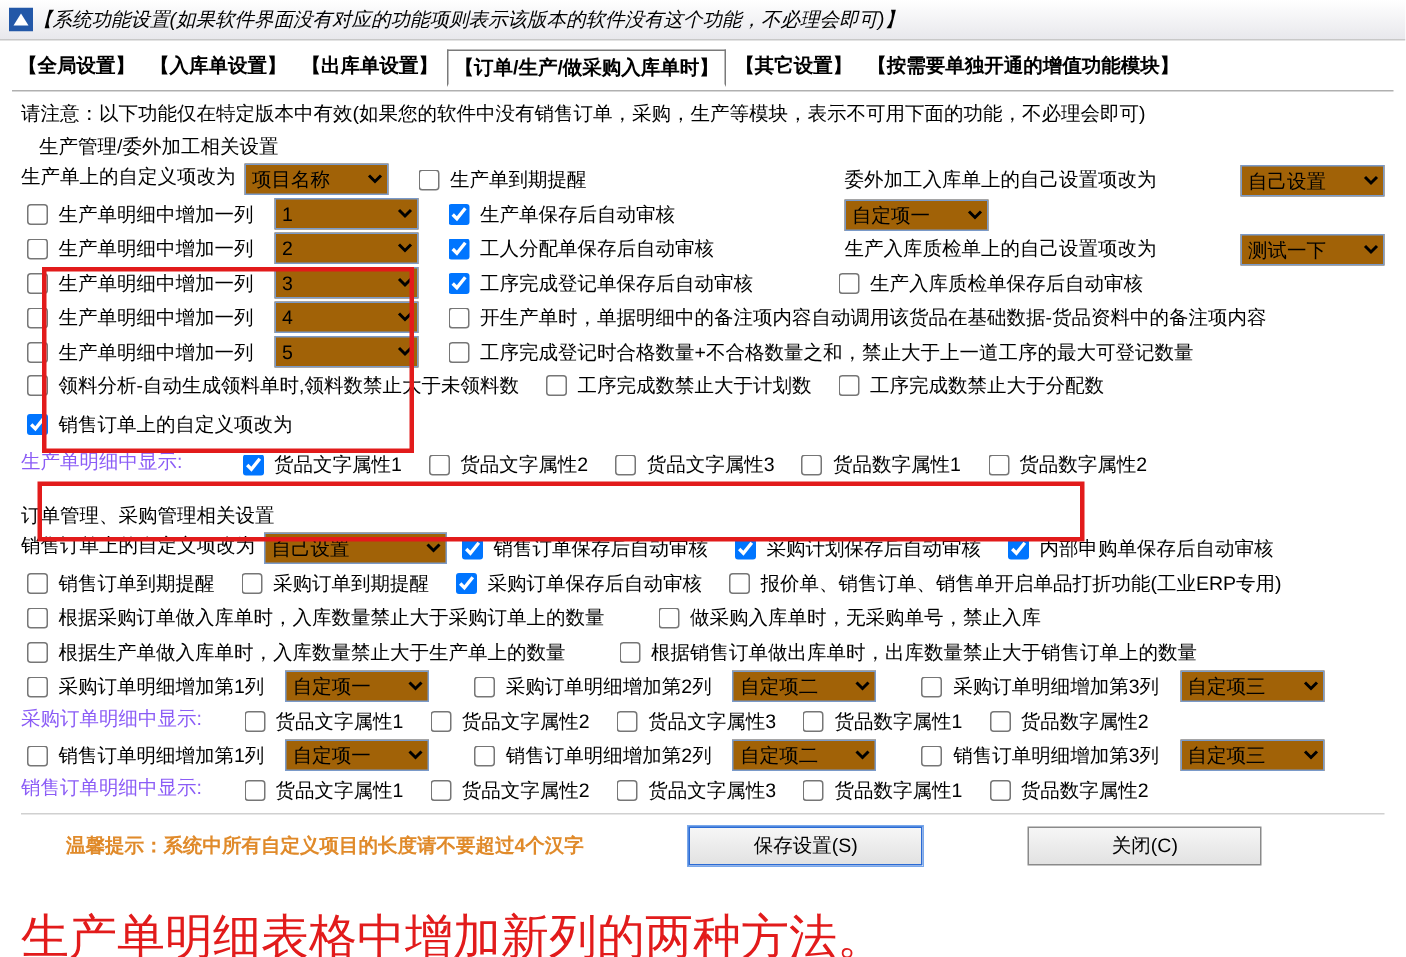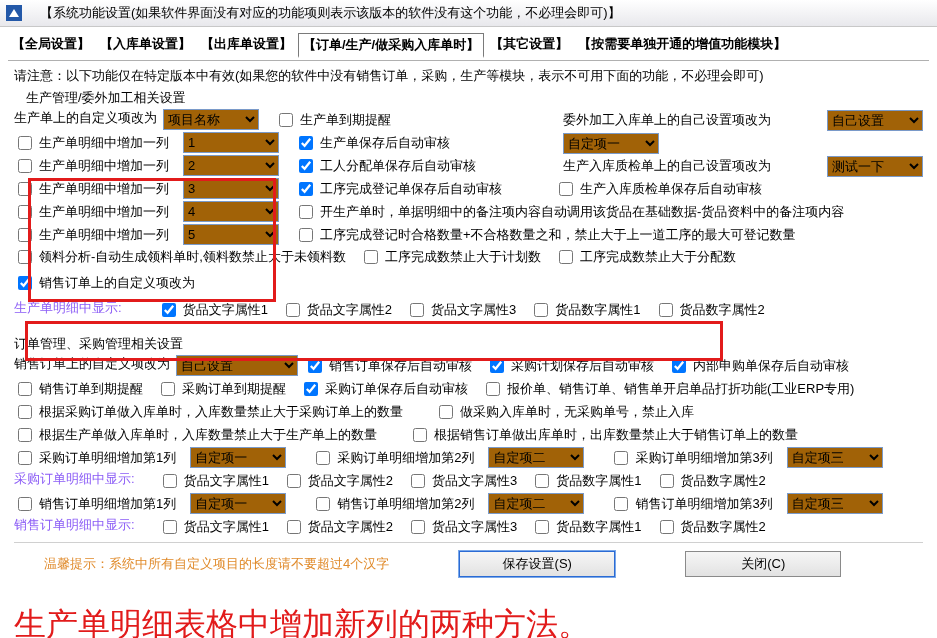--- a/index.html
+++ b/index.html
@@ -10,21 +10,22 @@
     background: #fff;
     color: #000;
     width: 937px;
   }
   .titlebar {
     background: linear-gradient(#fff, #e8e8ec);
     border-bottom: 1px solid #c8c8c8;
     padding: 4px 6px;
     display: flex;
     align-items: center;
-    gap: 18px;
+    gap: 0;
+    font-style: italic;
   }
   .title-icon {
     width: 16px; height: 16px;
     display: inline-block;
   }
   .tabbar {
     padding: 6px 8px 2px;
     display: flex;
     gap: 2px;
     font-weight: bold;
@@ -76,21 +77,21 @@
     position: absolute;
     border: 3px solid #e21b1b;
     width: 698px;
     height: 40px;
     left: 25px;
     top: 260px;
     pointer-events: none;
   }
   .container-rel { position: relative; }
   .blue-label { color: #8b5cf6; }
-  .orange-tip { color: #e08a2a; }
+  .orange-tip { color: #e08a2a; font-weight: bold; }
   .btnbar {
     display: flex;
     align-items: center;
     gap: 70px;
     margin: 8px 0 12px;
   }
   .btn {
     width: 156px;
     height: 26px;
     background: linear-gradient(#f6f6f6,#e2e2e2);

